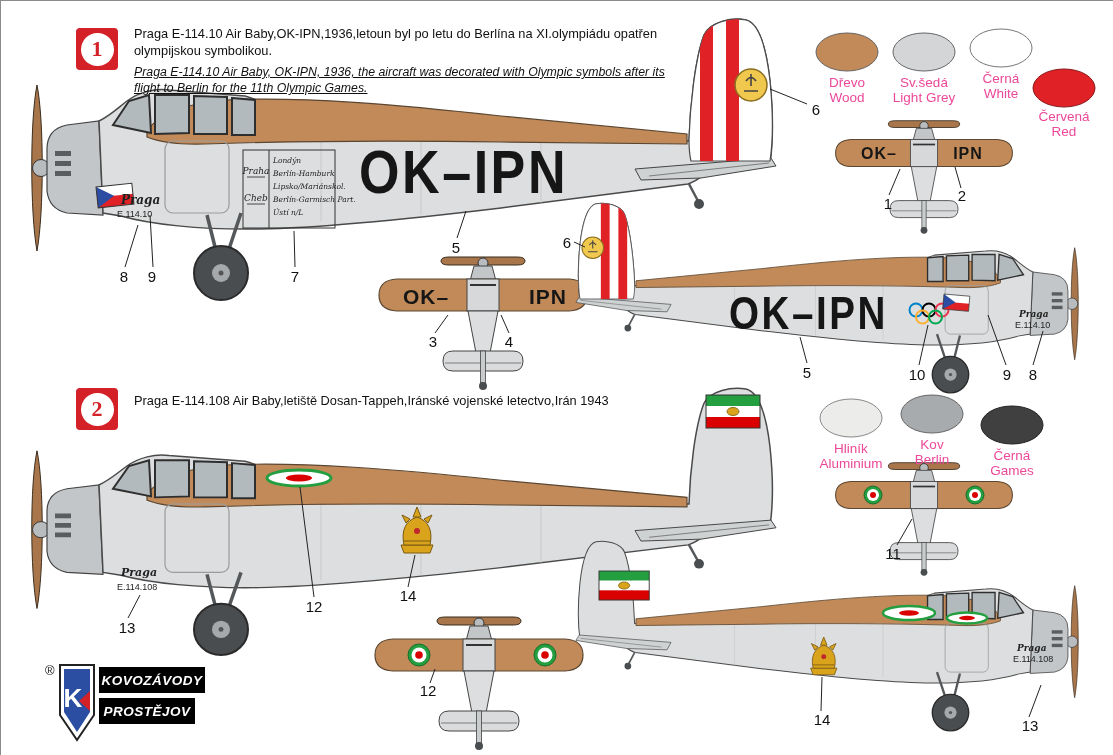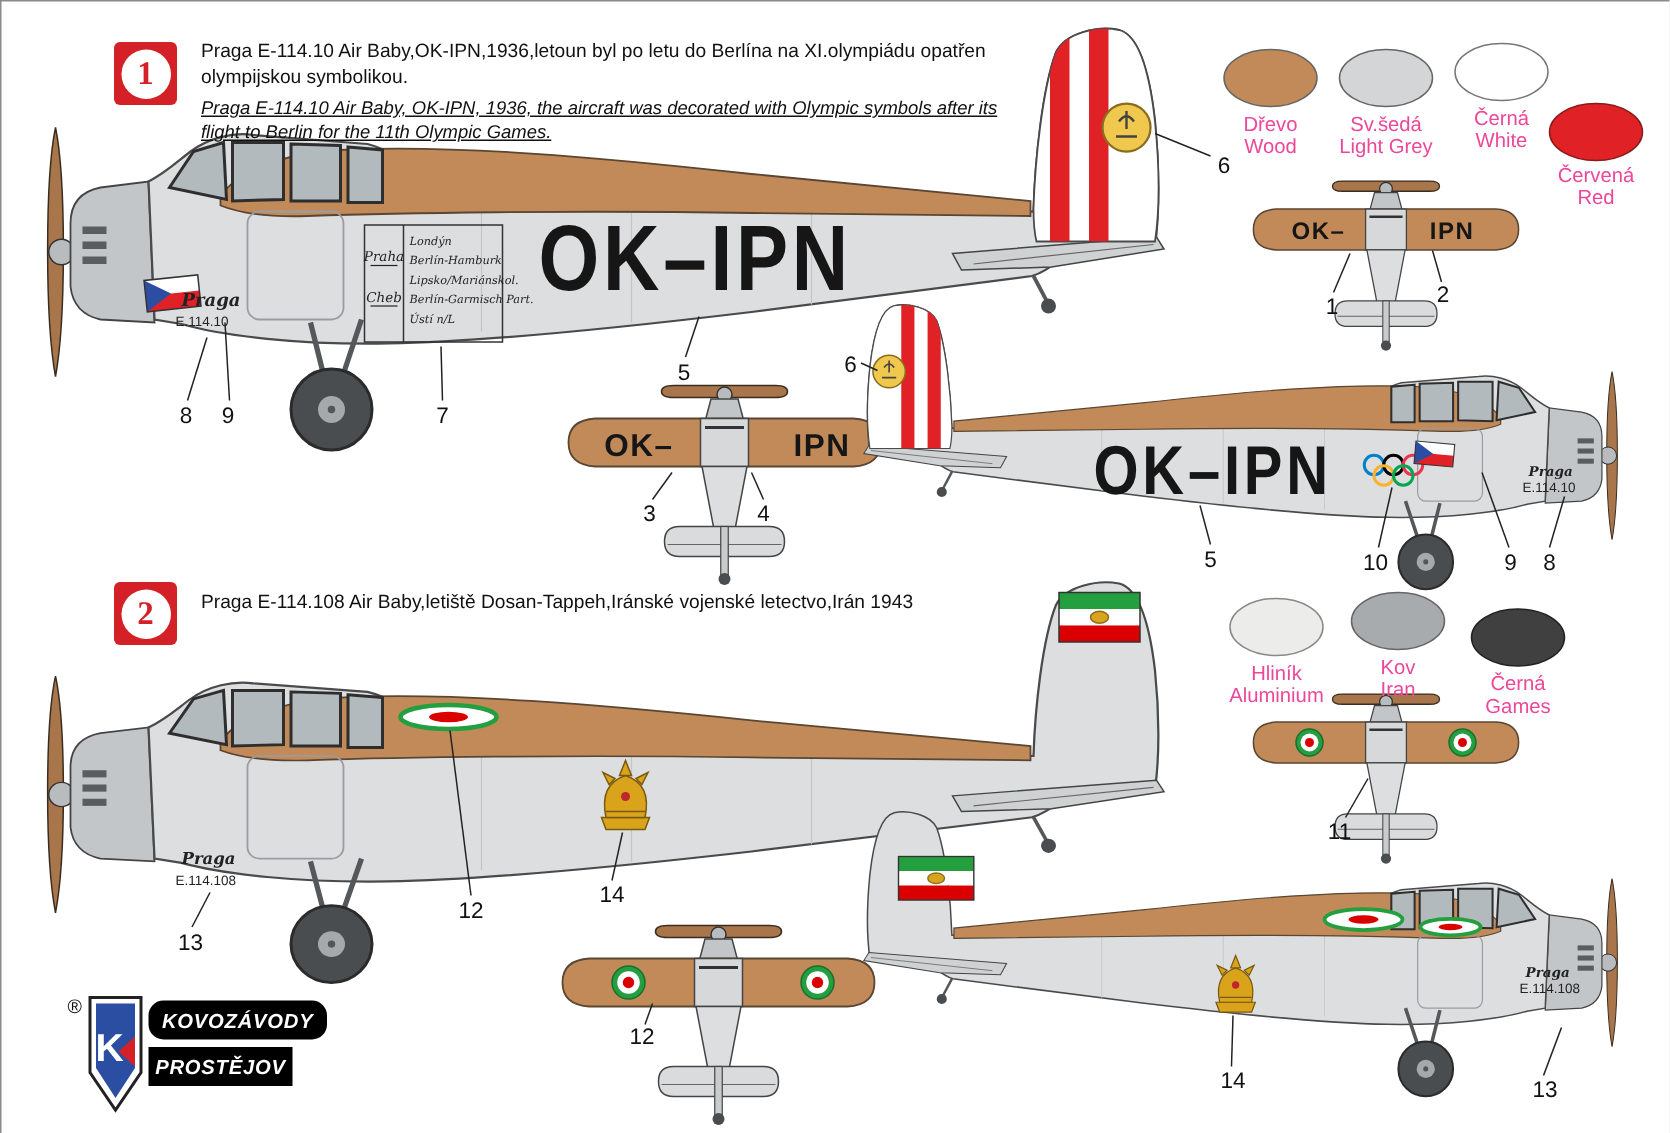--- a/index.html
+++ b/index.html
@@ -24,21 +24,21 @@
   .title-cs{font-weight:normal;font-size:12.8px;line-height:17px;}
   .title-en{font-style:italic;font-size:12.3px;line-height:16px;text-decoration:underline;}
   .gap{height:5px;}
   .swatch-label{position:absolute;transform:translateX(-50%);text-align:center;
         font-size:13.5px;line-height:15px;color:#ec4899;white-space:nowrap;}
   .logo{position:absolute;left:42px;top:660px;width:170px;height:88px;}
   .regmark{position:absolute;left:2px;top:2px;font-size:13px;color:#111;}
   .bar{position:absolute;background:#000;color:#fff;display:flex;align-items:center;
        justify-content:center;font-weight:bold;font-style:italic;font-size:13.5px;
        letter-spacing:.5px;white-space:nowrap;}
-  .bar1{left:56px;top:6px;width:119px;height:26px;border-radius:10px;}
+  .bar1{left:56px;top:6px;width:106px;height:26px;}
   .bar2{left:56px;top:37px;width:96px;height:26px;}
 </style>
 </head>
 <body>
 
 <div class="sheet">
 
 <svg class="abs" style="left:0;top:0" width="1113" height="755" viewBox="0 0 1113 755">
   <defs>
     <clipPath id="finClip">
@@ -368,21 +368,21 @@
 <div class="swatch-label" style="left:1063px;top:108px">
   <div>Červená</div>
   <div>Red</div>
 </div>
 <div class="swatch-label" style="left:850px;top:440px">
   <div>Hliník</div>
   <div>Aluminium</div>
 </div>
 <div class="swatch-label" style="left:931px;top:436px">
   <div>Kov</div>
-  <div>Iran</div>
+  <div>Berlin</div>
 </div>
 <div class="swatch-label" style="left:1011px;top:447px">
   <div>Černá</div>
   <div>Games</div>
 </div>
 
 <div class="logo">
   <span class="regmark">®</span>
   <svg style="position:absolute;left:14px;top:2px" width="40" height="80" viewBox="0 0 40 80">
     <path d="M3,2 H37 V52 L20,77 L3,52 Z" fill="#FFFFFF" stroke="#222" stroke-width="2"></path>

